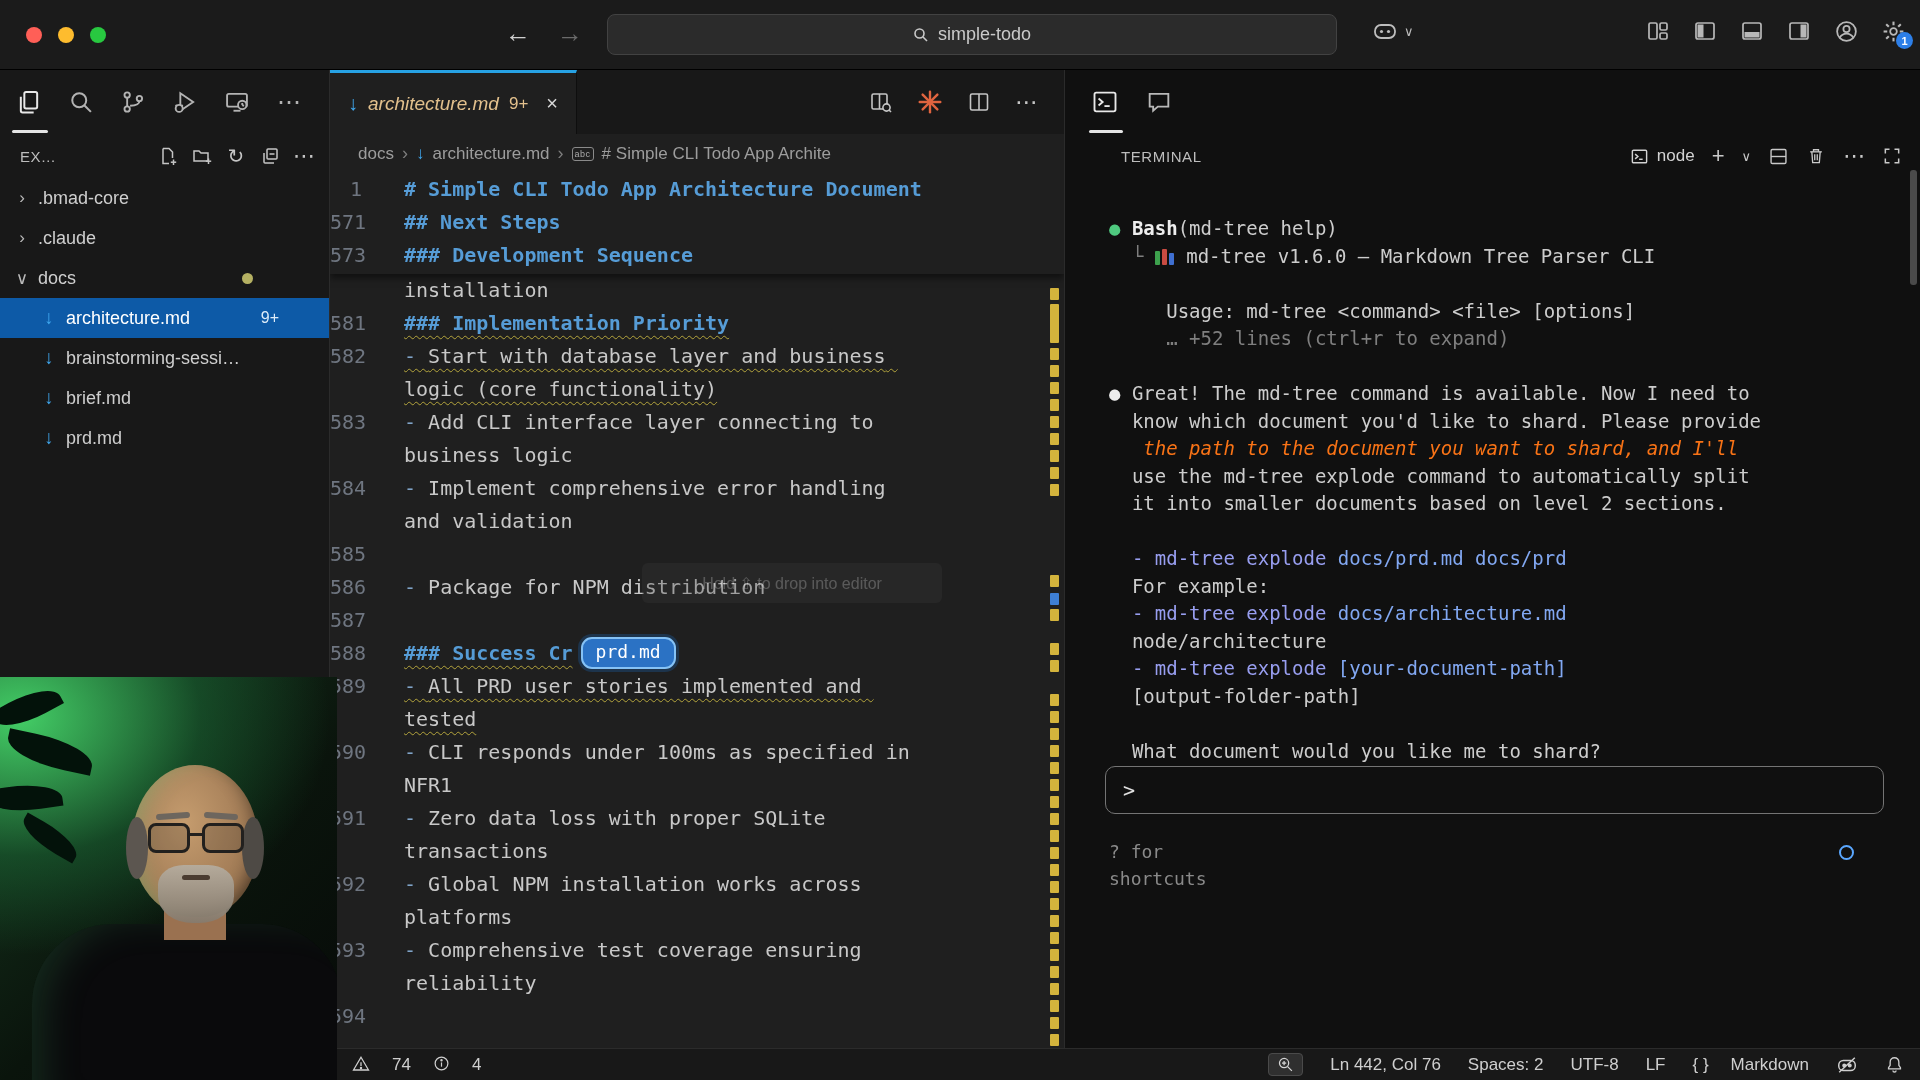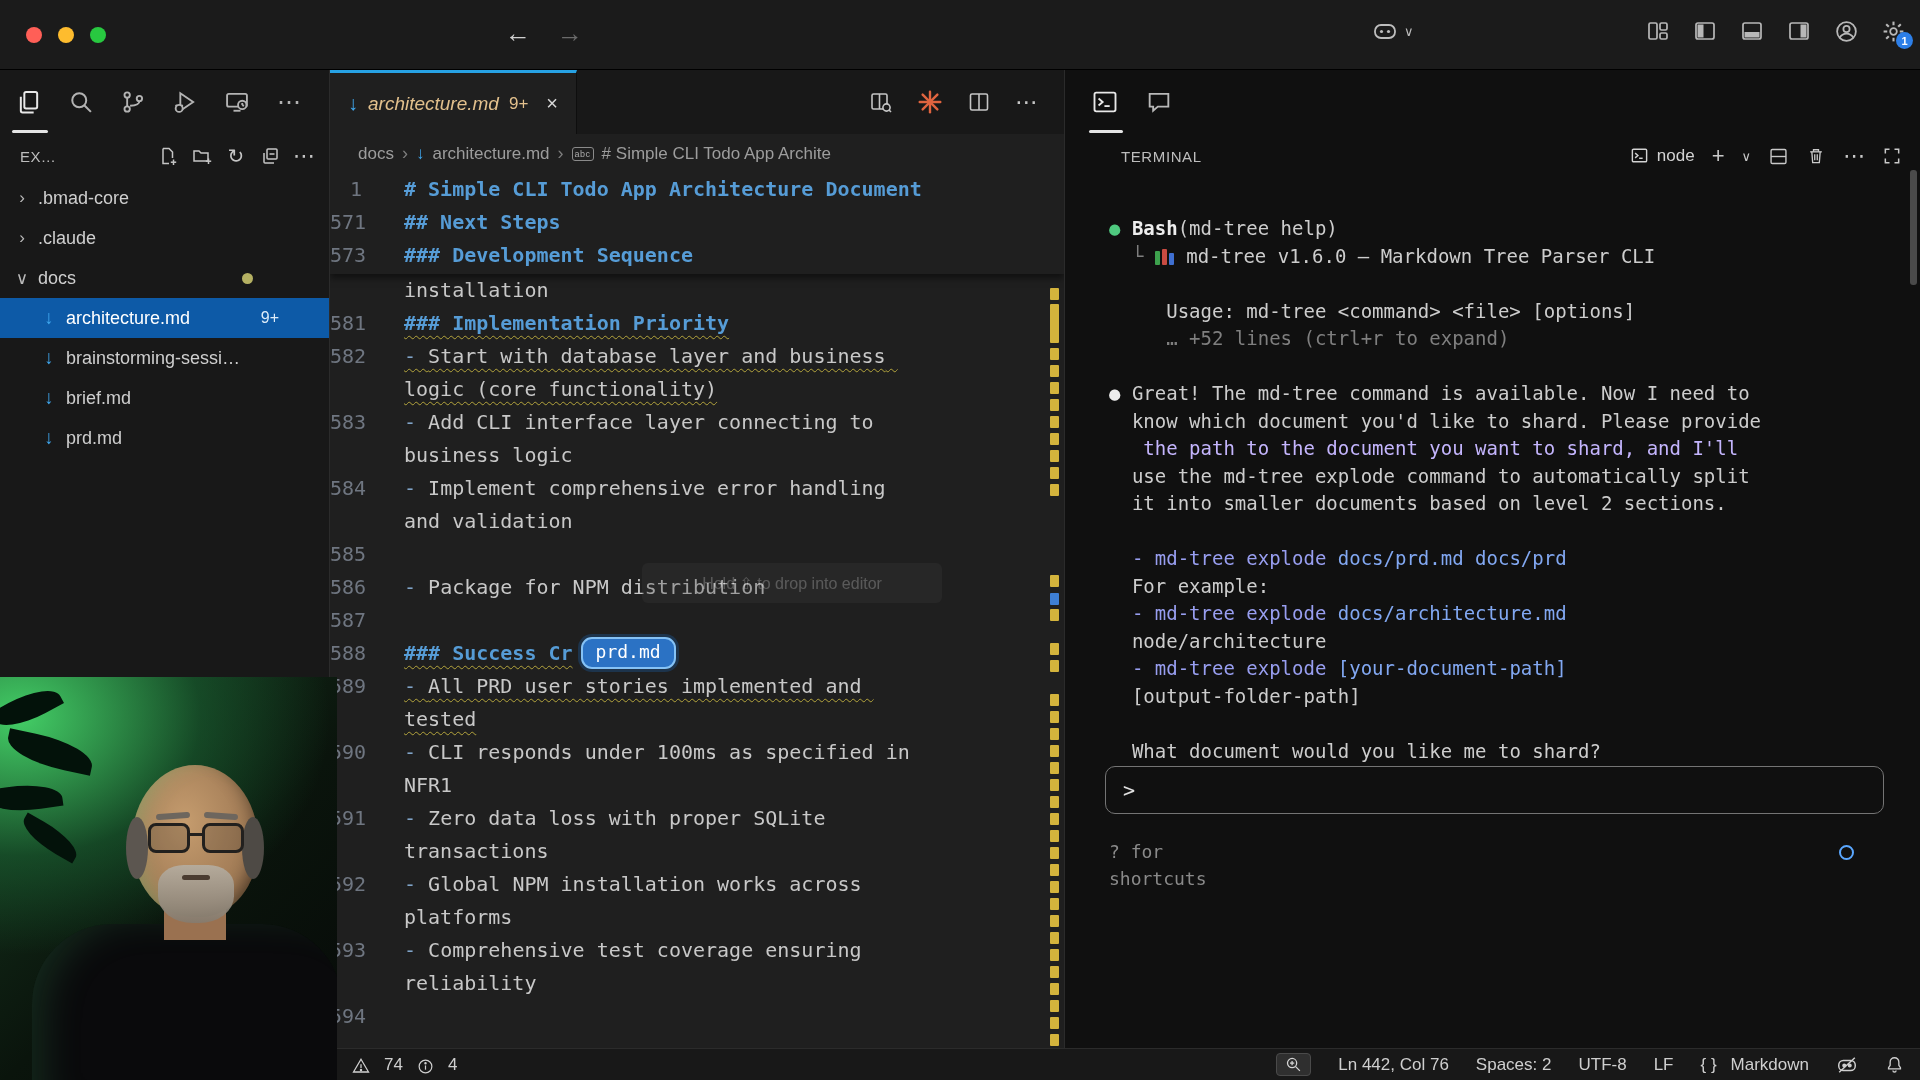--- a/index.html
+++ b/index.html
@@ -64,38 +64,38 @@
             display:flex;align-items:center;justify-content:center;font-size:16px;color:#f0f0f0;font-family:"Liberation Sans",sans-serif}
   .ruler{position:absolute;top:0;bottom:0;right:4px;width:10px}
   .rmark{position:absolute;width:9px;height:12px;border-radius:1px}
   
   .panel{position:absolute;left:1064px;top:70px;width:856px;height:978px;background:#101010;border-left:1px solid #2b2b2b}
   .ptabs{height:64px;display:flex;align-items:center;gap:26px;padding-left:26px;position:relative}
   .ptab-underline{position:absolute;left:24px;bottom:1px;width:34px;height:3px;background:#e4e4e4;border-radius:2px}
   .phead{height:44px;display:flex;align-items:center;padding:0 18px 0 56px}
   .phead .ptitle{font-size:15px;letter-spacing:.6px;color:#bdbdbd}
   .phead .pacts{margin-left:auto;display:flex;align-items:center;gap:17px;color:#c9c9c9}
-  .phead .nodelbl{display:flex;align-items:flex-start;gap:8px;font-size:17px;color:#d2d2d2}
+  .phead .nodelbl{display:flex;align-items:flex-end;gap:8px;font-size:17px;color:#d2d2d2}
   .tbody{position:absolute;left:44px;top:145px;right:30px;font-family:"DejaVu Sans Mono",monospace;font-size:19px;line-height:27.5px}
   .tline{white-space:pre-wrap;min-height:27.5px}
   .books{display:inline-block;width:20px;height:16px;position:relative;vertical-align:-2px}
   .books i{position:absolute;bottom:0;width:5px;border-radius:1px}
   .tinput{position:absolute;left:40px;right:36px;top:696px;height:48px;border:1px solid #747474;border-radius:10px;
           display:flex;align-items:center;padding-left:17px;color:#e0e0e0;font-family:"DejaVu Sans Mono",monospace;font-size:20px}
   .tfooter{position:absolute;left:44px;top:768px;right:30px;font-family:"DejaVu Sans Mono",monospace;font-size:18px;line-height:27px;display:flex}
   .tf-left{width:150px;color:#8a8a8a}
   .tf-right{margin-left:44px}
   .spin{position:absolute;right:66px;top:775px;width:15px;height:15px;border-radius:50%;border:2px solid #5aa7ff}
   .pscroll{position:absolute;right:3px;top:100px;width:7px;height:115px;background:#4a4a4a;border-radius:3px}
   
   .statusbar{position:absolute;left:0;bottom:0;width:1920px;height:32px;background:#181818;border-top:1px solid #2b2b2b;
              display:flex;align-items:center;padding:0 16px 0 352px;font-size:17px;color:#cfcfcf}
   .sb-left{display:flex;align-items:center;gap:8px}
   .sb-right{margin-left:auto;display:flex;align-items:center;gap:27px}
-  .sb-item{display:flex;align-items:flex-end;gap:14px}
+  .sb-item{display:flex;align-items:flex-start;gap:22px}
   .zoombox{background:#2f2f2f;border:1px solid #4a4a4a;border-radius:4px;padding:2px 8px;display:flex;align-items:center}
   
   .webcam{position:absolute;left:0;top:677px;width:337px;height:403px;z-index:30;overflow:hidden;background:#070a08}
   .wc-bg{position:absolute;inset:0;background:
       radial-gradient(430px 330px at 6% 10%, rgba(70,214,106,.95), rgba(28,110,56,.5) 42%, rgba(8,20,12,0) 72%),
       linear-gradient(135deg,#16381f 0%,#0a140c 55%,#070a08 100%)}
   .leaf{position:absolute;background:#03120a;border-radius:0 70% 0 70%}
   .wc-person{position:absolute;inset:0}
   .wc-body{position:absolute;left:32px;bottom:-12px;width:310px;height:168px;background:#0a0a0c;border-radius:80px 80px 0 0;
            box-shadow:inset 30px 10px 40px -20px rgba(70,200,110,.18)}
@@ -120,20 +120,29 @@
 
   <div class="titlebar">
     <div class="lights">
       <div class="light" style="background:#ff5f57"></div>
       <div class="light" style="background:#febc2e"></div>
       <div class="light" style="background:#28c840"></div>
     </div>
     <div class="navarrows">
       <span style="color:#cfcfcf">←</span>
       <span style="color:#6b6b6b">→</span>
+    </div>
+    <div class="searchbox">
+      <span>
+        <svg width="16" height="16" viewBox="0 0 16 16">
+            <circle cx="6.5" cy="6.5" r="4.5" fill="none" stroke="#c9c9c9" stroke-width="1.6"></circle>
+            <line x1="10" y1="10" x2="14" y2="14" stroke="#c9c9c9" stroke-width="1.6"></line>
+          </svg>
+      </span>
+      <span>simple-todo</span>
     </div>
     <div class="copilot-top">
       <span>
         <svg width="26" height="22" viewBox="0 0 26 22">
             <rect x="3" y="5" width="20" height="13" rx="6" fill="none" stroke="#bdbdbd" stroke-width="1.8"></rect>
             <circle cx="9.5" cy="11.5" r="1.6" fill="#bdbdbd"></circle>
             <circle cx="16.5" cy="11.5" r="1.6" fill="#bdbdbd"></circle>
           </svg>
       </span>
       <span style="font-size:13px">∨</span>
@@ -520,21 +529,21 @@
     </div>
     <div class="tbody" id="termLines">
         <div class="tline"><span style="color: rgb(79, 201, 127);">● </span><span style="color: rgb(237, 237, 237); font-weight: bold;">Bash</span><span style="color: rgb(205, 205, 205);">(md-tree help)</span></div>
         <div class="tline"><span style="color: rgb(127, 127, 127);">  └ </span><span class="books"><i style="background: rgb(61, 161, 77); left: 0px; height: 14px;"></i><i style="background: rgb(201, 75, 66); left: 7px; height: 16px;"></i><i style="background: rgb(63, 111, 209); left: 14px; height: 12px;"></i></span><span style="color: rgb(205, 205, 205);"> md-tree v1.6.0 – Markdown Tree Parser CLI</span></div>
         <div class="tline">&nbsp;</div>
         <div class="tline"><span style="color: rgb(205, 205, 205);">     Usage: md-tree &lt;command&gt; &lt;file&gt; [options]</span></div>
         <div class="tline"><span style="color: rgb(127, 127, 127);">     … +52 lines (ctrl+r to expand)</span></div>
         <div class="tline">&nbsp;</div>
         <div class="tline"><span style="color: rgb(237, 237, 237);">● </span><span style="color: rgb(205, 205, 205);">Great! The md-tree command is available. Now I need to</span></div>
         <div class="tline"><span style="color: rgb(205, 205, 205);">  know which document you'd like to shard. Please provide</span></div>
-        <div class="tline"><span style="color: #c4b5fd;">   the path to the document you want to shard, and I'll</span></div>
+        <div class="tline"><span style="color: #f97316; font-style: italic;">   the path to the document you want to shard, and I'll</span></div>
         <div class="tline"><span style="color: rgb(205, 205, 205);">  use the md-tree explode command to automatically split</span></div>
         <div class="tline"><span style="color: rgb(205, 205, 205);">  it into smaller documents based on level 2 sections.</span></div>
         <div class="tline">&nbsp;</div>
         <div class="tline"><span style="color: rgb(152, 158, 240);">  - md-tree explode </span><span style="color: rgb(130, 168, 242);">docs/prd.md docs/prd</span></div>
         <div class="tline"><span style="color: rgb(205, 205, 205);">  For example:</span></div>
         <div class="tline"><span style="color: rgb(152, 158, 240);">  - md-tree explode </span><span style="color: rgb(130, 168, 242);">docs/architecture.md</span></div>
         <div class="tline"><span style="color: rgb(205, 205, 205);">  node/architecture</span></div>
         <div class="tline"><span style="color: rgb(152, 158, 240);">  - md-tree explode </span><span style="color: rgb(130, 168, 242);">[your-document-path]</span></div>
         <div class="tline"><span style="color: rgb(205, 205, 205);">  [output-folder-path]</span></div>
         <div class="tline">&nbsp;</div>

